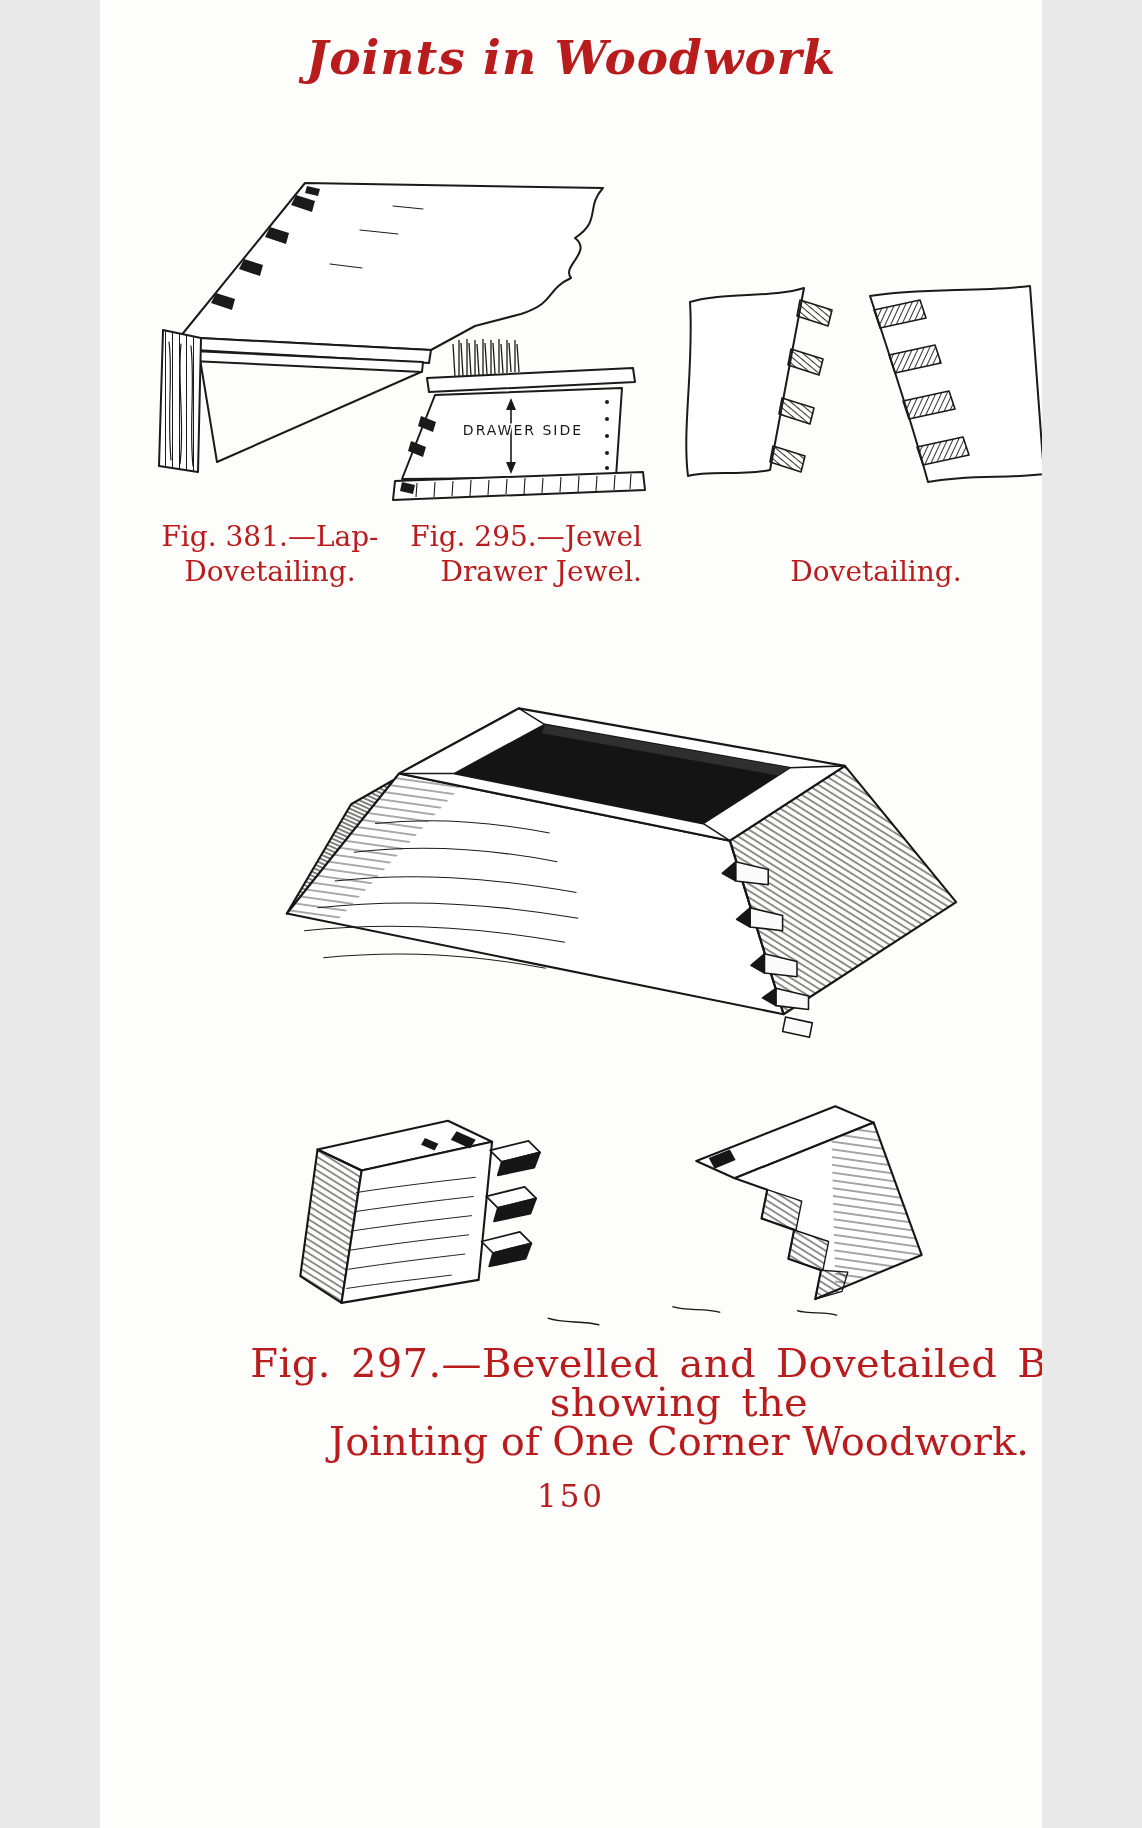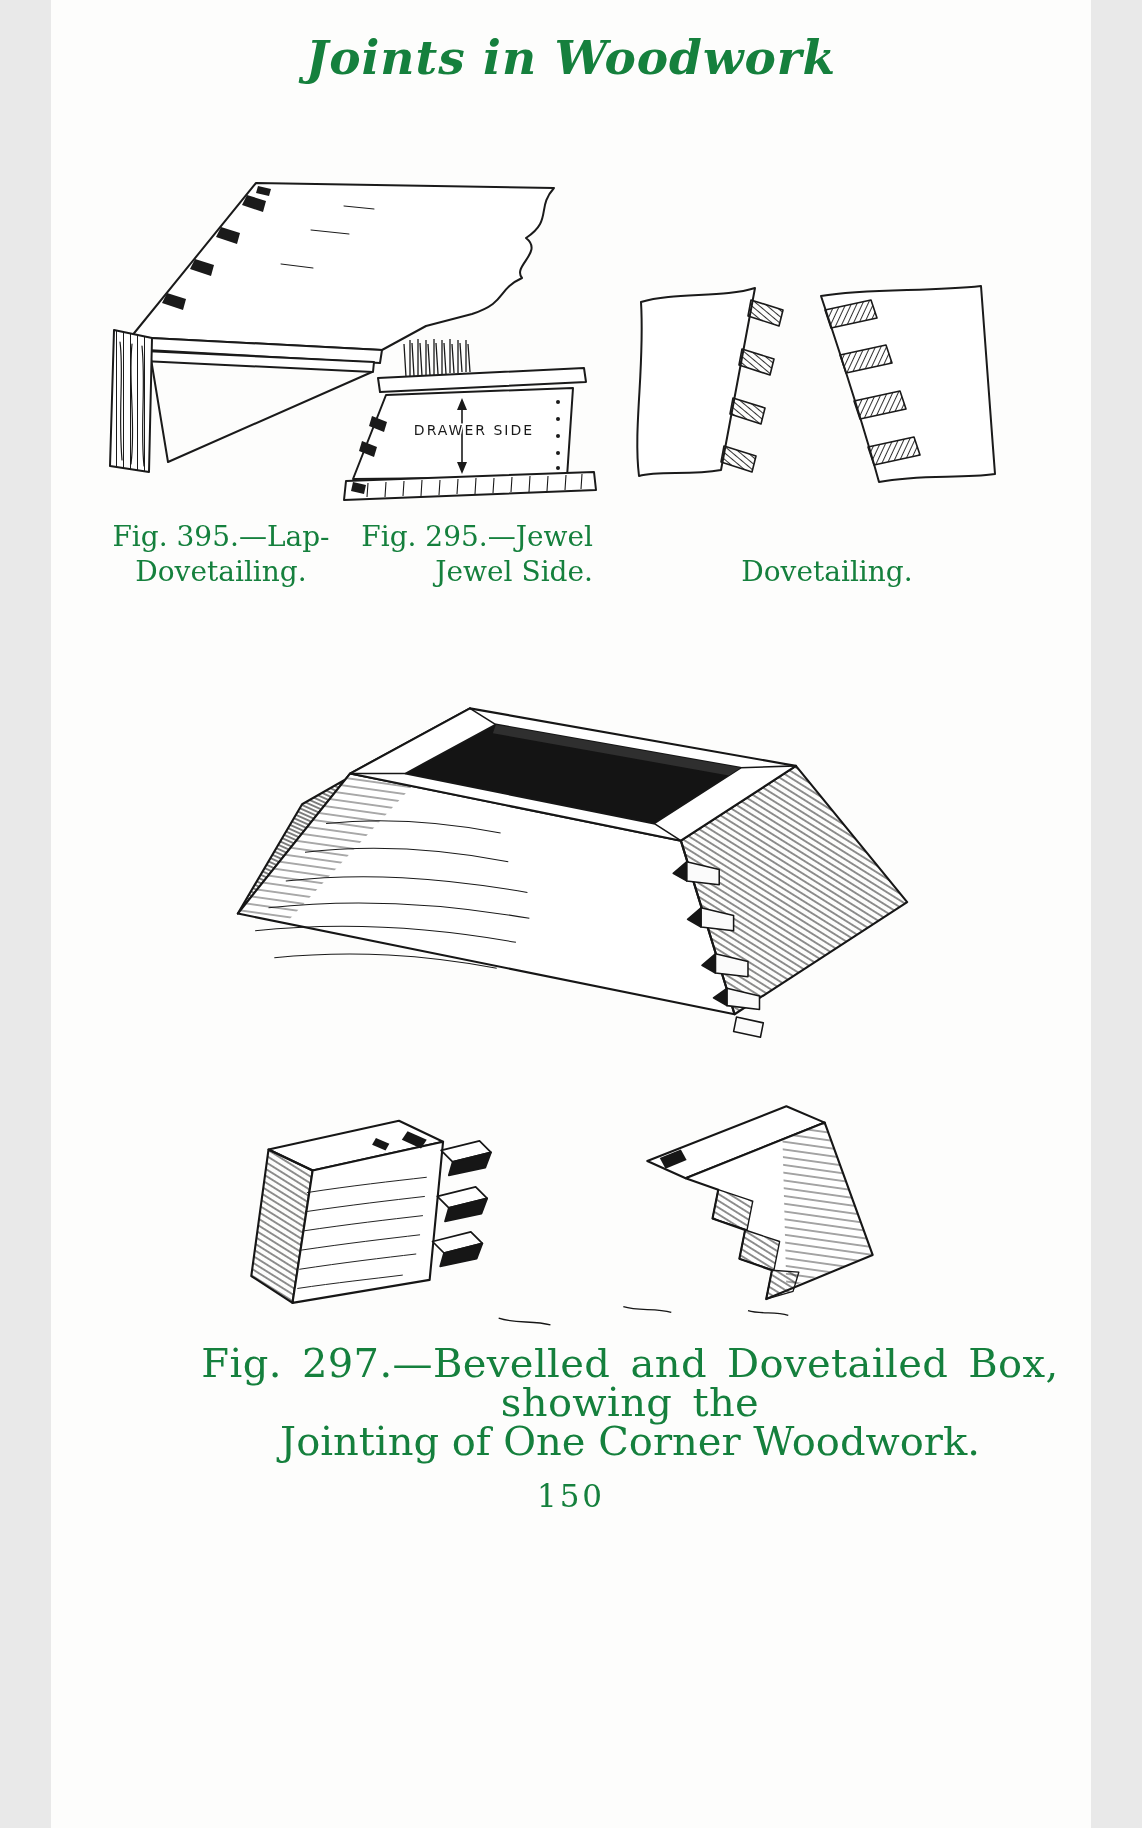--- a/index.html
+++ b/index.html
@@ -1,18 +1,18 @@
 <!DOCTYPE html>
 <html><head>
 <meta charset="utf-8">
 <style>
   html,body{margin:0;padding:0;background:#e9e9e9;}
   .page{
-    position:relative;width:1040px;height:1828px;margin:0 auto;
-    background:#fdfdfc;color:#15803d;
+    position:relative;width:942px;height:1828px;margin:0 auto;
+    background:#fdfdfc;color:#b91c1c;
     font-family:"DejaVu Serif","Liberation Serif",serif;
     overflow:hidden;
   }
   .title{
     position:absolute;top:30px;left:0;width:100%;text-align:center;
     font-size:47px;font-weight:bold;font-style:italic;letter-spacing:1px;margin:0;
   }
   .caption{position:absolute;text-align:center;font-size:28px;line-height:35px;}
   .cap294{left:40px;top:519px;width:260px;}
   .cap295{left:290px;top:519px;width:252px;text-align:right;}
@@ -103,26 +103,26 @@
     </g>
     <g stroke="#1a1a1a" stroke-width="1.6" stroke-linejoin="round" fill="url(#pB-diag2)">
       <polygon points="196,32 242,22 248,40 202,50"></polygon>
       <polygon points="211,77 257,67 263,85 217,95"></polygon>
       <polygon points="225,123 271,113 277,131 231,141"></polygon>
       <polygon points="239,169 285,159 291,177 245,187"></polygon>
     </g>
   </svg>
 
   <div class="caption cap294">
-    <span>Fig. 395.—Lap-</span><br>
+    <span>Fig. 381.—Lap-</span><br>
     <span>Dovetailing.</span>
   </div>
   <div class="caption cap295">
     <span>Fig. 295.—Jewel</span><br>
-    <span>Jewel Side.</span>
+    <span>Drawer Jewel.</span>
   </div>
   <div class="caption cap296">
     <br>
     <span>Dovetailing.</span>
   </div>
 
   <svg class="figC" viewBox="0 0 730 690" aria-hidden="true">
     <defs>
       <pattern id="pC-dense" width="4" height="4" patternUnits="userSpaceOnUse" patternTransform="rotate(24)">
         <path d="M0,2 H4" stroke="#111111" stroke-width="1.1"></path>

